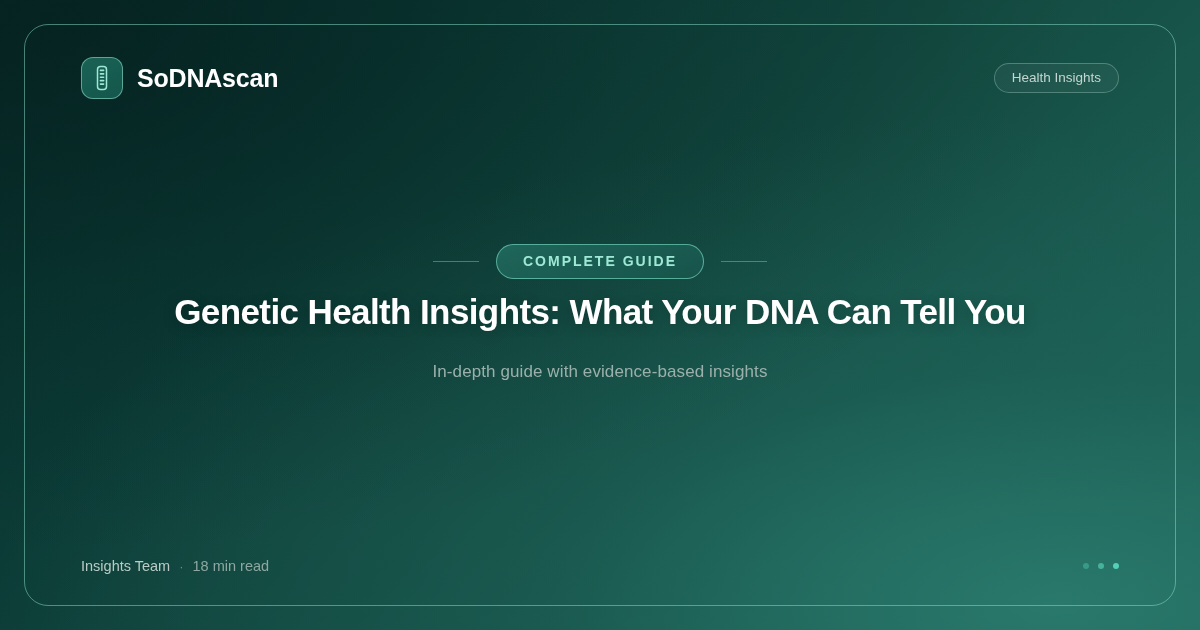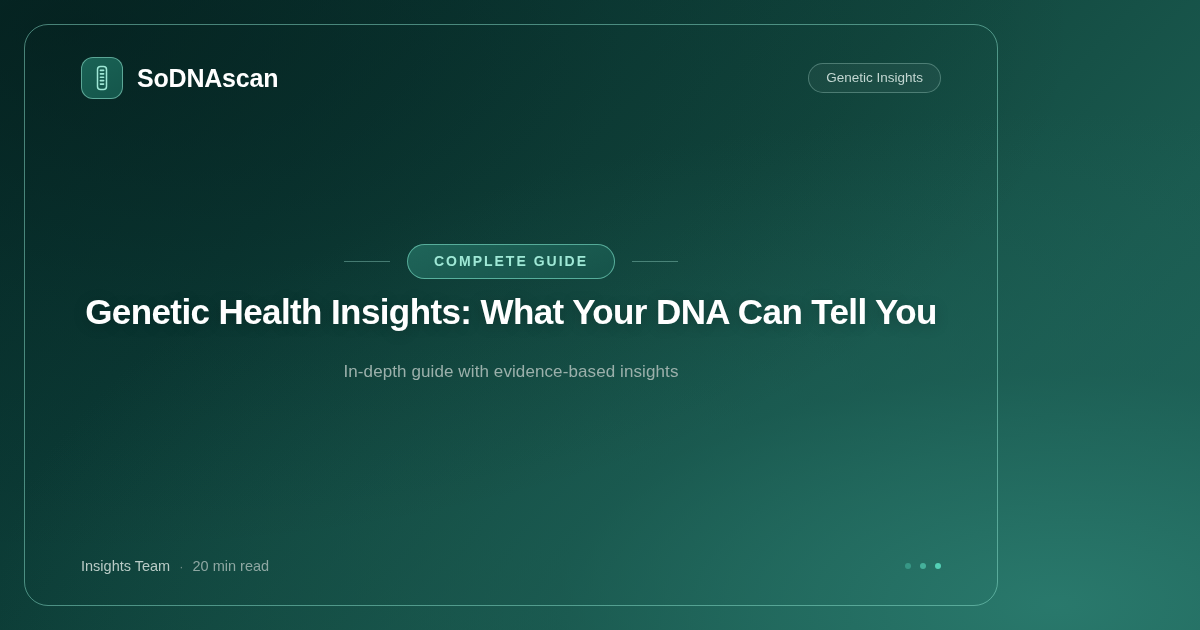--- a/index.html
+++ b/index.html
@@ -35,21 +35,21 @@
     inset:0;
     background:radial-gradient(120% 120% at 6% 4%, rgba(3,24,23,0.55) 0%, rgba(3,24,23,0.18) 38%, rgba(3,24,23,0) 70%);
     pointer-events:none;
   }
 
   
   .card {
     position:absolute;
     left:24px;
     top:24px;
-    width:974px;
+    width:1152px;
     height:582px;
     border:1px solid rgba(140,226,206,0.50);
     border-radius:24px;
     padding:32px 56px 28px 56px;
     display:flex;
     flex-direction:column;
     z-index:2;
   }
 
   
@@ -221,42 +221,42 @@
           <rect x="7.6" y="4.6" width="4.8" height="1.7" rx="0.8" fill="#9fe8d6"></rect>
           <rect x="7.6" y="8.0" width="4.8" height="1.7" rx="0.8" fill="#9fe8d6"></rect>
           <rect x="7.6" y="11.4" width="4.8" height="1.7" rx="0.8" fill="#9fe8d6"></rect>
           <rect x="7.6" y="14.8" width="4.8" height="1.7" rx="0.8" fill="#9fe8d6"></rect>
           <rect x="7.6" y="18.2" width="4.8" height="1.7" rx="0.8" fill="#9fe8d6"></rect>
         </svg>
       </div>
       <span class="brand-name">SoDNAscan</span>
     </div>
 
-    <span class="badge-pill">Genetic Insights</span>
+    <span class="badge-pill">Health Insights</span>
   </div>
 
   <div class="center">
 
     <div class="eyebrow-row">
       <span class="rule"></span>
       <span class="eyebrow-pill">COMPLETE GUIDE</span>
       <span class="rule"></span>
     </div>
 
     <h1 class="title">Genetic Health Insights: What Your DNA Can Tell You</h1>
 
     <p class="subtitle">In-depth guide with evidence-based insights</p>
   </div>
 
   <div class="footer">
 
     <div class="meta">
       <span class="meta-author">Insights Team</span>
       <span class="meta-sep">·</span>
-      <span class="meta-read">20 min read</span>
+      <span class="meta-read">18 min read</span>
     </div>
 
     <div class="dots">
       <span class="dot d1"></span>
       <span class="dot d2"></span>
       <span class="dot d3"></span>
     </div>
   </div>
 
 </div>

